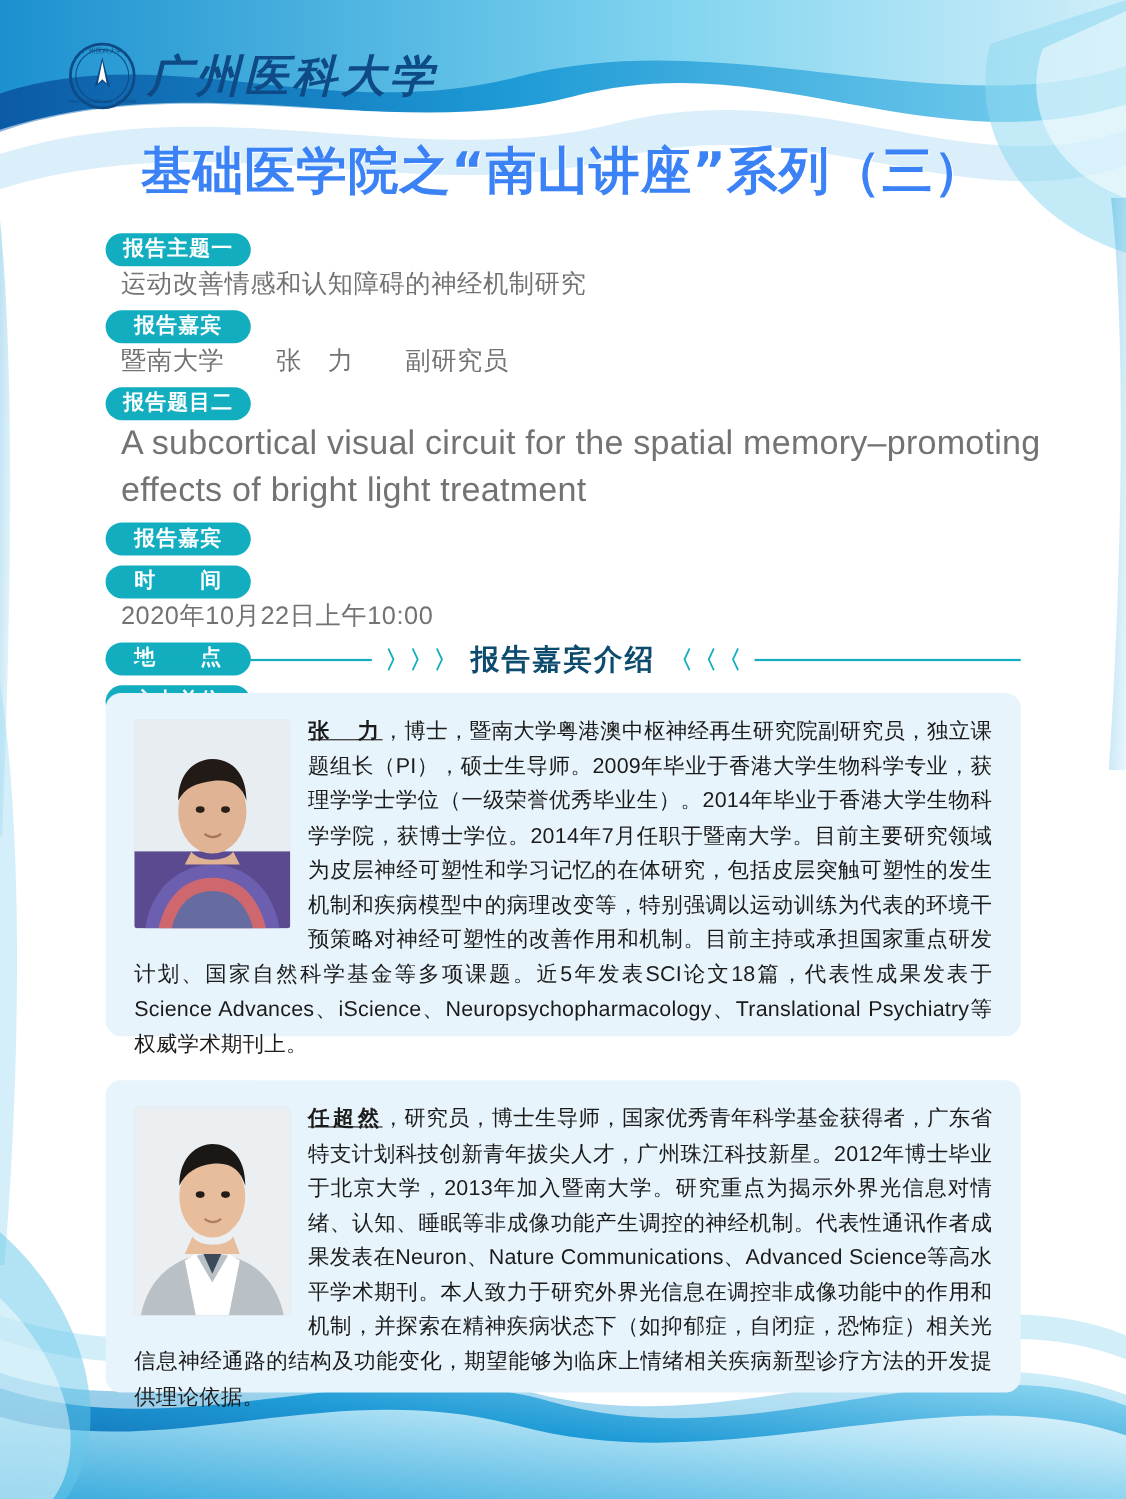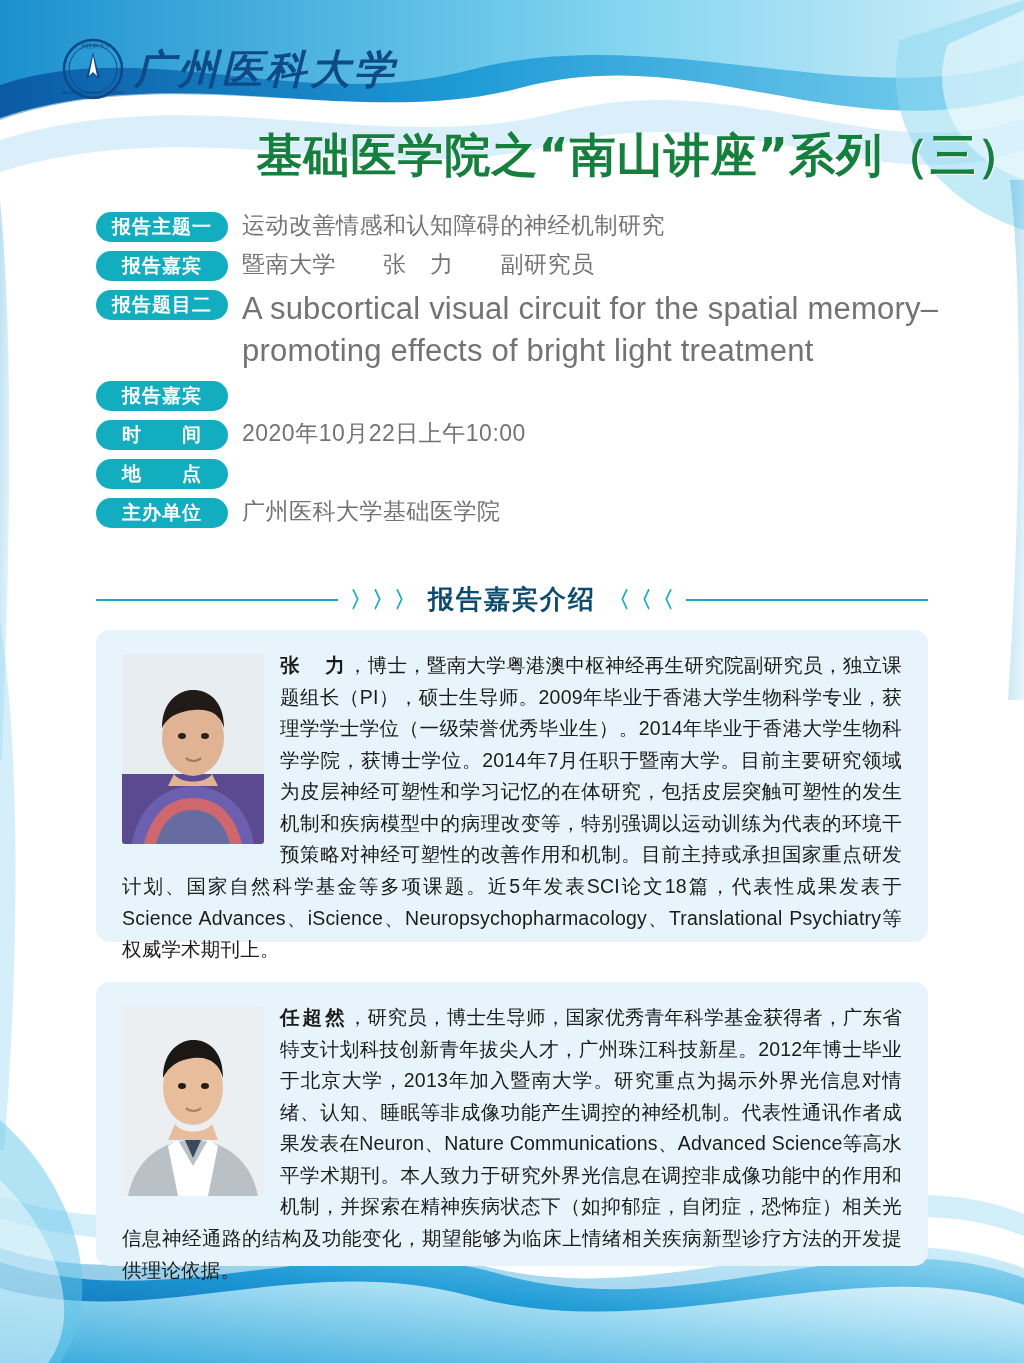--- a/index.html
+++ b/index.html
@@ -56,39 +56,40 @@
     color: #0d4a86;
     letter-spacing: 4px;
     white-space: nowrap;
   }
   
   .main-title {
     position: absolute;
     left: 0;
     top: 125px;
     width: 1024px;
-    text-align: right;
+    text-align: center;
     font-family: "DejaVu Sans", sans-serif;
     font-size: 46px;
     font-weight: bold;
-    color: #15803d;
+    color: #3b82f6;
     letter-spacing: 1px;
     text-shadow: 1px 1px 0 #ffffff;
   }
   
   .info-block {
     position: absolute;
     left: 96px;
     top: 210px;
     width: 850px;
   }
   .info-row {
     display: flex;
     align-items: flex-start;
     margin-bottom: 7px;
+    flex-direction: column;
   }
   .info-tag {
     flex: 0 0 auto;
     width: 132px;
     height: 30px;
     line-height: 30px;
     border-radius: 15px;
     background: #12aec0;
     color: #ffffff;
     font-size: 19px;
@@ -163,20 +164,21 @@
     height: 190px;
     margin: 4px 16px 4px 0;
     border-radius: 3px;
     overflow: hidden;
     position: relative;
     background: #d9e6ef;
   }
   .bio-name {
     font-weight: bold;
     letter-spacing: 3px;
+    text-decoration: underline;
   }
   .clearfix::after {
     content: "";
     display: block;
     clear: both;
   }
 </style>
 </head>
 <body>
 

